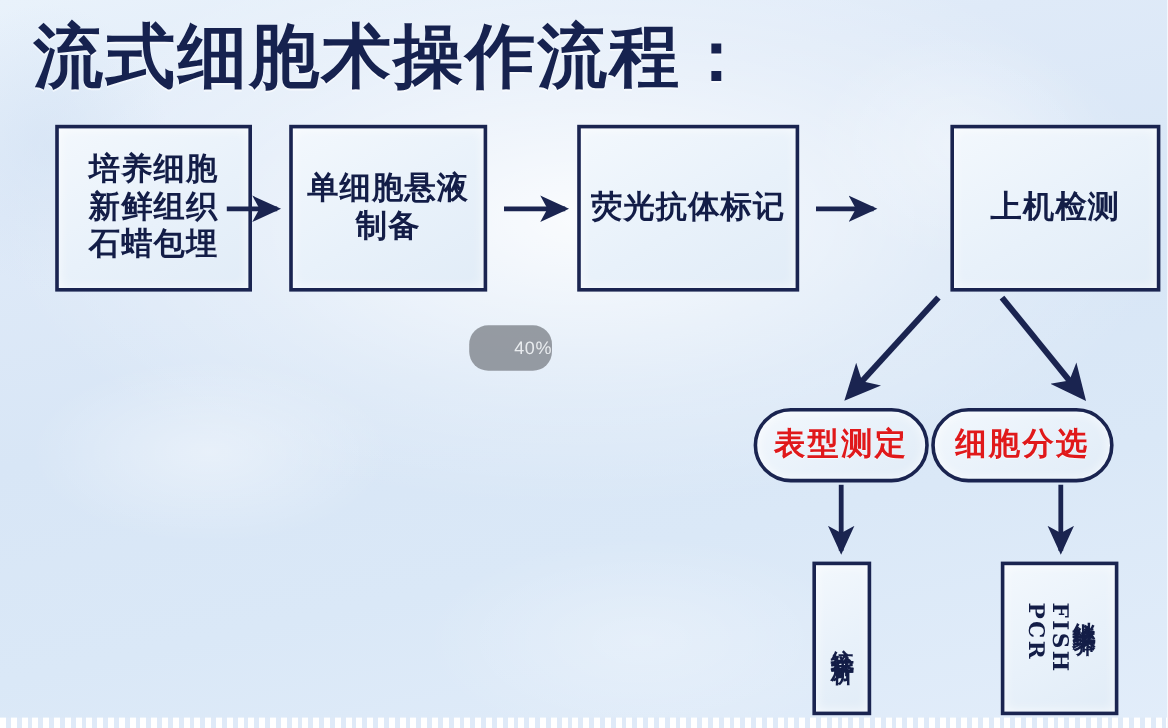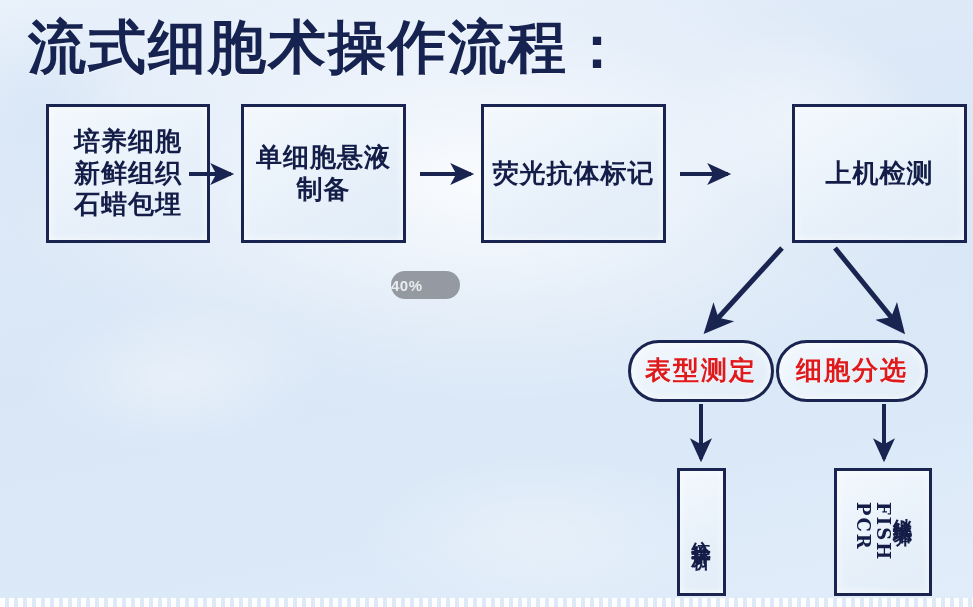--- a/index.html
+++ b/index.html
@@ -109,30 +109,30 @@
     width: 973px; height: 607px;
     pointer-events: none;
   }
 
   
   #zoom-badge {
     position: absolute;
     left: 391px;
     top: 271px;
     width: 69px;
-    height: 28px;
+    height: 38px;
     border-radius: 16px;
     background: rgba(128,133,140,0.80);
     color: #e9ecef;
     font-family: "Liberation Sans", "DejaVu Sans", sans-serif;
     font-size: 15px;
-    font-weight: bold;
+    font-weight: normal;
     display: flex;
     align-items: center;
-    justify-content: flex-start;
+    justify-content: flex-end;
     letter-spacing: 0.5px;
   }
 
   
   #perf {
     position: absolute;
     left: 0;
     bottom: 0;
     width: 973px;
     height: 9px;

